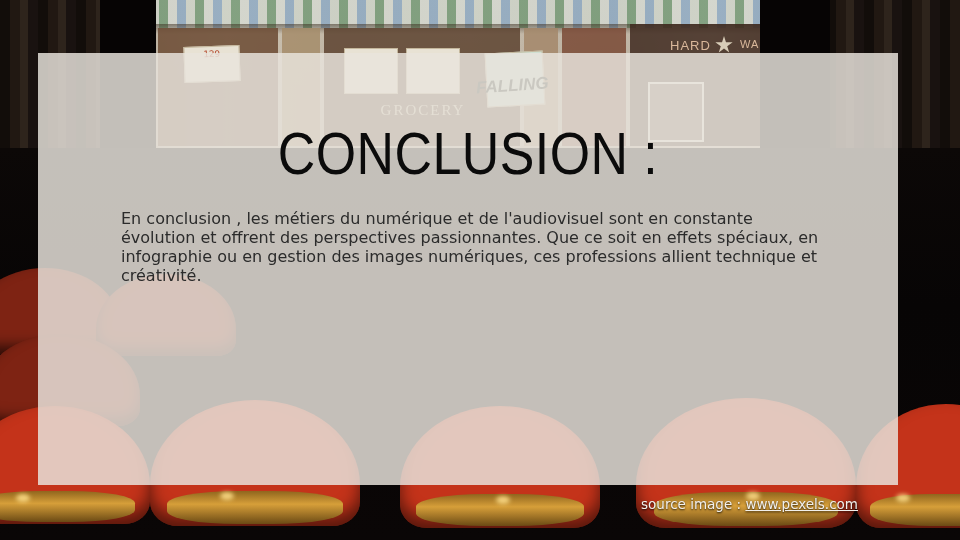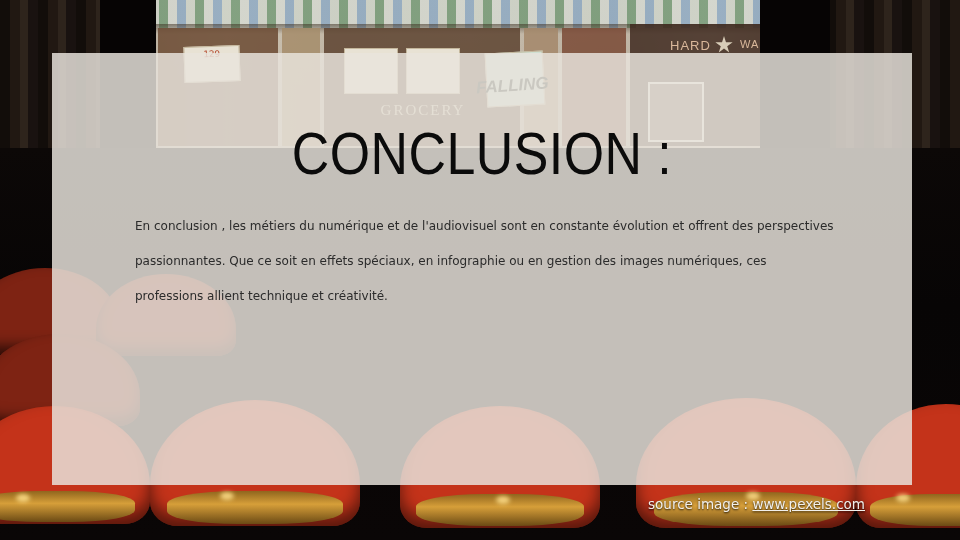--- a/index.html
+++ b/index.html
@@ -237,21 +237,21 @@
     border-radius: 50%;
     background: #ffdf8a;
     filter: blur(2px);
     opacity: 0.85;
   }
   .seat.dim { background: #7e2313; box-shadow: inset 0 -8px 14px rgba(0,0,0,0.65); }
 
   
   .panel {
     position: absolute;
-    left: 52px;
+    left: 38px;
     top: 53px;
     width: 860px;
     height: 432px;
     background: rgba(232, 228, 221, 0.84);
   }
 
   .title {
     position: absolute;
     left: 0;
     top: 72px;
@@ -267,30 +267,30 @@
     transform-origin: center;
     white-space: nowrap;
   }
 
   .body-copy {
     position: absolute;
     left: 83px;
     top: 156px;
     width: 700px;
     font-family: "DejaVu Sans", sans-serif;
-    font-size: 12px;
-    line-height: 35px;
+    font-size: 16px;
+    line-height: 19px;
     color: #2b2b2b;
   }
   .body-copy p { margin: 0; }
 
   
   .source {
     position: absolute;
-    right: 95px;
+    right: 102px;
     top: 496px;
     font-family: "DejaVu Sans", sans-serif;
     font-size: 13.5px;
     color: #f2f0ec;
     white-space: nowrap;
     text-shadow: 0 1px 2px rgba(0,0,0,0.9);
   }
   .source .url {
     text-decoration: underline;
     color: #f2f0ec;

